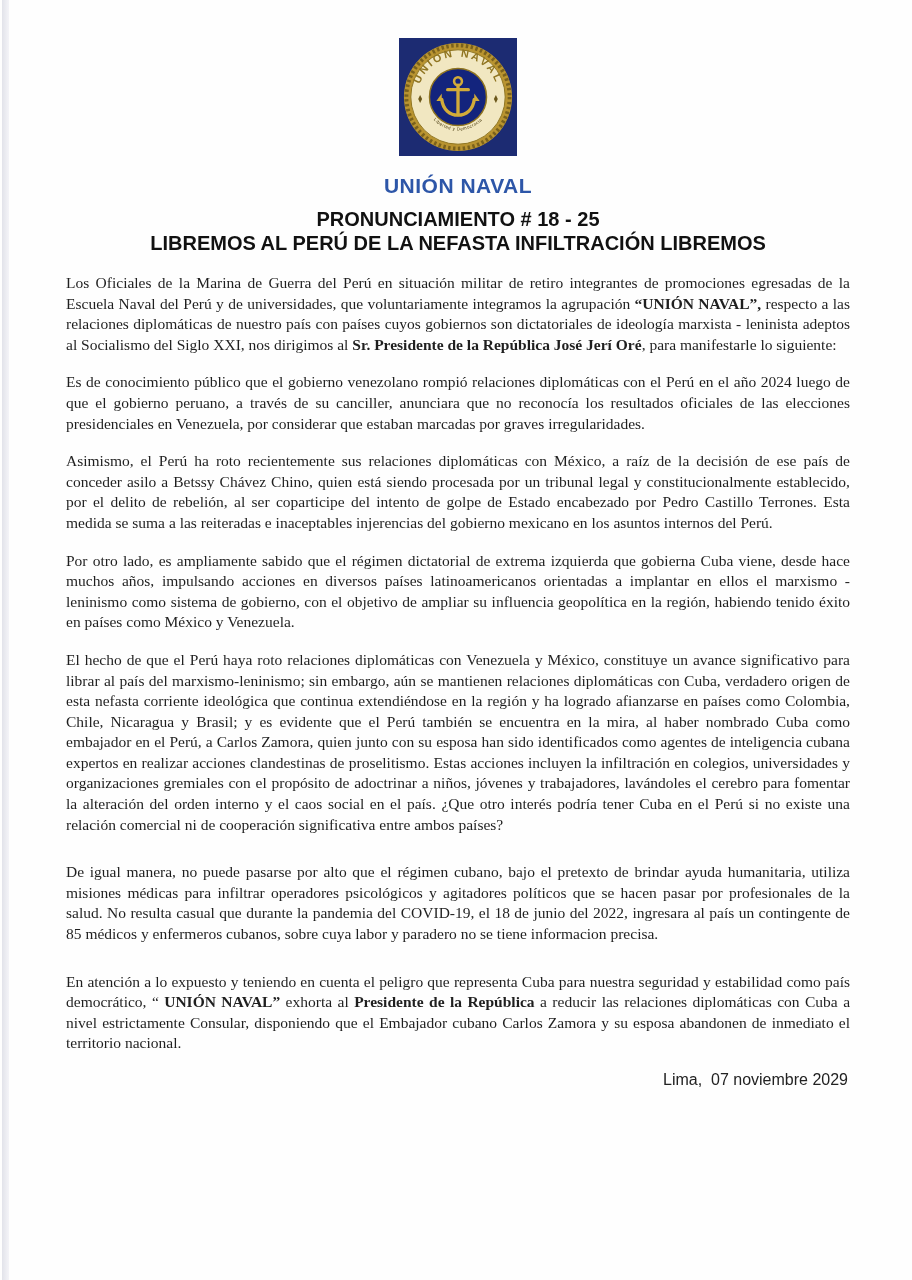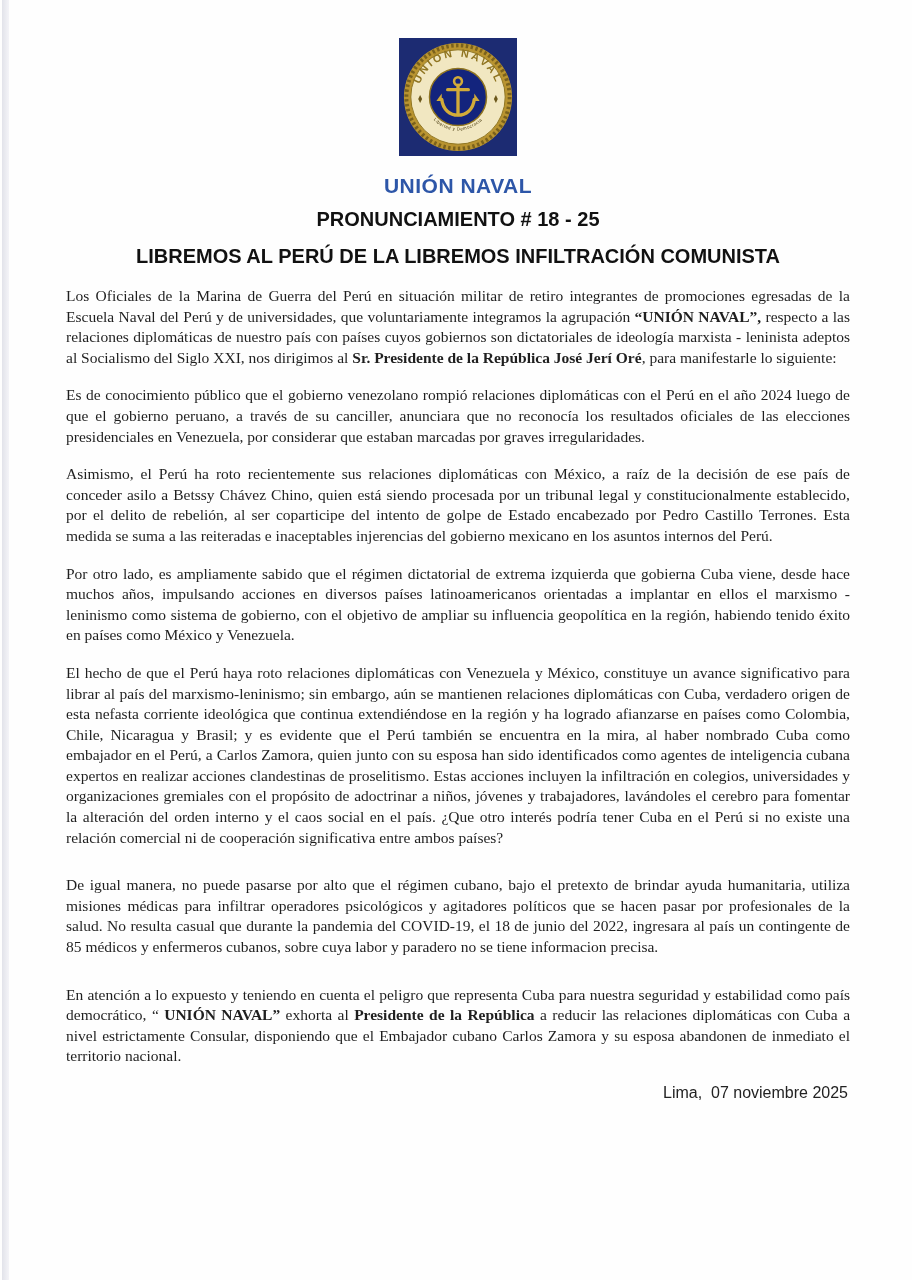--- a/index.html
+++ b/index.html
@@ -32,21 +32,21 @@
     font-weight: bold;
     font-size: 21px;
     letter-spacing: 0.5px;
     margin: 0 0 10px 0;
   }
   .pronouncement {
     text-align: center;
     font-weight: bold;
     font-size: 20px;
     color: #111111;
-    margin: 0 0 14px 0;
+    margin: 0 0 1px 0;
   }
   .headline {
     text-align: center;
     font-weight: bold;
     font-size: 20px;
     color: #111111;
     margin: 0 0 18px 0;
   }
   .body-text p.para {
     font-size: 15.5px;
@@ -108,27 +108,27 @@
         </g>
 
         <text font-family="Liberation Sans, sans-serif" font-size="4.5" fill="#4a3c10" letter-spacing="0.5">
           <textPath href="#arcBottom" startOffset="50%" text-anchor="middle">Libertad y Democracia</textPath>
         </text>
       </svg>
     </div>
 
     <div class="org-name" style="color: rgb(45, 86, 168);">UNIÓN NAVAL</div>
     <div class="pronouncement">PRONUNCIAMIENTO # 18 - 25</div>
-    <div class="headline">LIBREMOS AL PERÚ  DE LA LIBREMOS INFILTRACIÓN COMUNISTA</div>
+    <div class="headline">LIBREMOS AL PERÚ  DE LA NEFASTA INFILTRACIÓN LIBREMOS</div>
 
     <div class="body-text">
         <p class="para"><span>Los Oficiales de la Marina de Guerra del Perú en situación militar de retiro integrantes de promociones egresadas de la Escuela Naval del Perú y de universidades, que voluntariamente integramos la agrupación </span><span class="b">“UNIÓN NAVAL”,</span><span> respecto a las relaciones diplomáticas de nuestro país con países cuyos gobiernos son dictatoriales de ideología marxista - leninista adeptos al Socialismo del Siglo XXI, nos dirigimos al </span><span class="b">Sr. Presidente de la República José Jerí Oré</span><span>, para manifestarle lo siguiente:</span></p>
         <p class="para"><span>Es de conocimiento público que el gobierno venezolano rompió relaciones diplomáticas con el Perú en el año 2024 luego de que el gobierno peruano, a través de su canciller, anunciara que no reconocía los resultados oficiales de las elecciones presidenciales en Venezuela, por considerar que estaban marcadas por graves irregularidades.</span></p>
         <p class="para"><span>Asimismo, el Perú ha roto recientemente sus relaciones diplomáticas con México, a raíz de la decisión de ese país de conceder asilo a Betssy Chávez Chino, quien está siendo procesada por un tribunal legal y constitucionalmente establecido, por el delito de rebelión, al ser coparticipe del intento de golpe de Estado encabezado por Pedro Castillo Terrones. Esta medida se suma a las reiteradas e inaceptables injerencias del gobierno mexicano en los asuntos internos del Perú.</span></p>
         <p class="para"><span>Por otro lado, es ampliamente sabido que el régimen dictatorial de extrema izquierda que gobierna Cuba viene, desde hace muchos años, impulsando acciones en diversos países latinoamericanos orientadas a implantar en ellos el marxismo - leninismo como sistema de gobierno, con el objetivo de ampliar su influencia geopolítica en la región, habiendo tenido éxito en países como México y Venezuela.</span></p>
         <p class="para"><span>El hecho de que el Perú haya roto relaciones diplomáticas con Venezuela y México, constituye un avance significativo para librar al país del marxismo-leninismo; sin embargo, aún se mantienen relaciones diplomáticas con Cuba, verdadero origen de esta nefasta corriente ideológica que continua extendiéndose en la región y ha logrado afianzarse en países como Colombia, Chile, Nicaragua y Brasil; y es evidente que el Perú también se encuentra en la mira, al haber nombrado Cuba como embajador en el Perú, a Carlos Zamora, quien junto con su esposa han sido identificados como agentes de inteligencia cubana expertos en realizar acciones clandestinas de proselitismo. Estas acciones incluyen la infiltración en colegios, universidades y organizaciones gremiales con el propósito de adoctrinar a niños, jóvenes y trabajadores, lavándoles el cerebro para fomentar la alteración del orden interno y el caos social en el país. ¿Que otro interés podría tener Cuba en el Perú si no existe una relación comercial ni de cooperación significativa entre ambos países?</span></p>
         <p class="para"><span>De igual manera, no puede pasarse por alto que el régimen cubano, bajo el pretexto de brindar ayuda humanitaria, utiliza misiones médicas para infiltrar operadores psicológicos y agitadores políticos que se hacen pasar por profesionales de la salud. No resulta casual que durante la pandemia del COVID-19, el 18 de junio del 2022, ingresara al país un contingente de 85 médicos y enfermeros cubanos, sobre cuya labor y paradero no se tiene informacion precisa.</span></p>
         <p class="para"><span>En atención a lo expuesto y teniendo en cuenta el peligro que representa Cuba para nuestra seguridad y estabilidad como país democrático, “ </span><span class="b">UNIÓN NAVAL”</span><span> exhorta al </span><span class="b">Presidente de la República</span><span> a reducir las relaciones diplomáticas con Cuba a nivel estrictamente Consular, disponiendo que el Embajador cubano Carlos Zamora y su esposa abandonen de inmediato el territorio nacional.</span></p>
       </div>
 
-    <div class="date-line">Lima,  07 noviembre 2025</div>
+    <div class="date-line">Lima,  07 noviembre 2029</div>
   </div>
 </div>
 
 </body></html>

